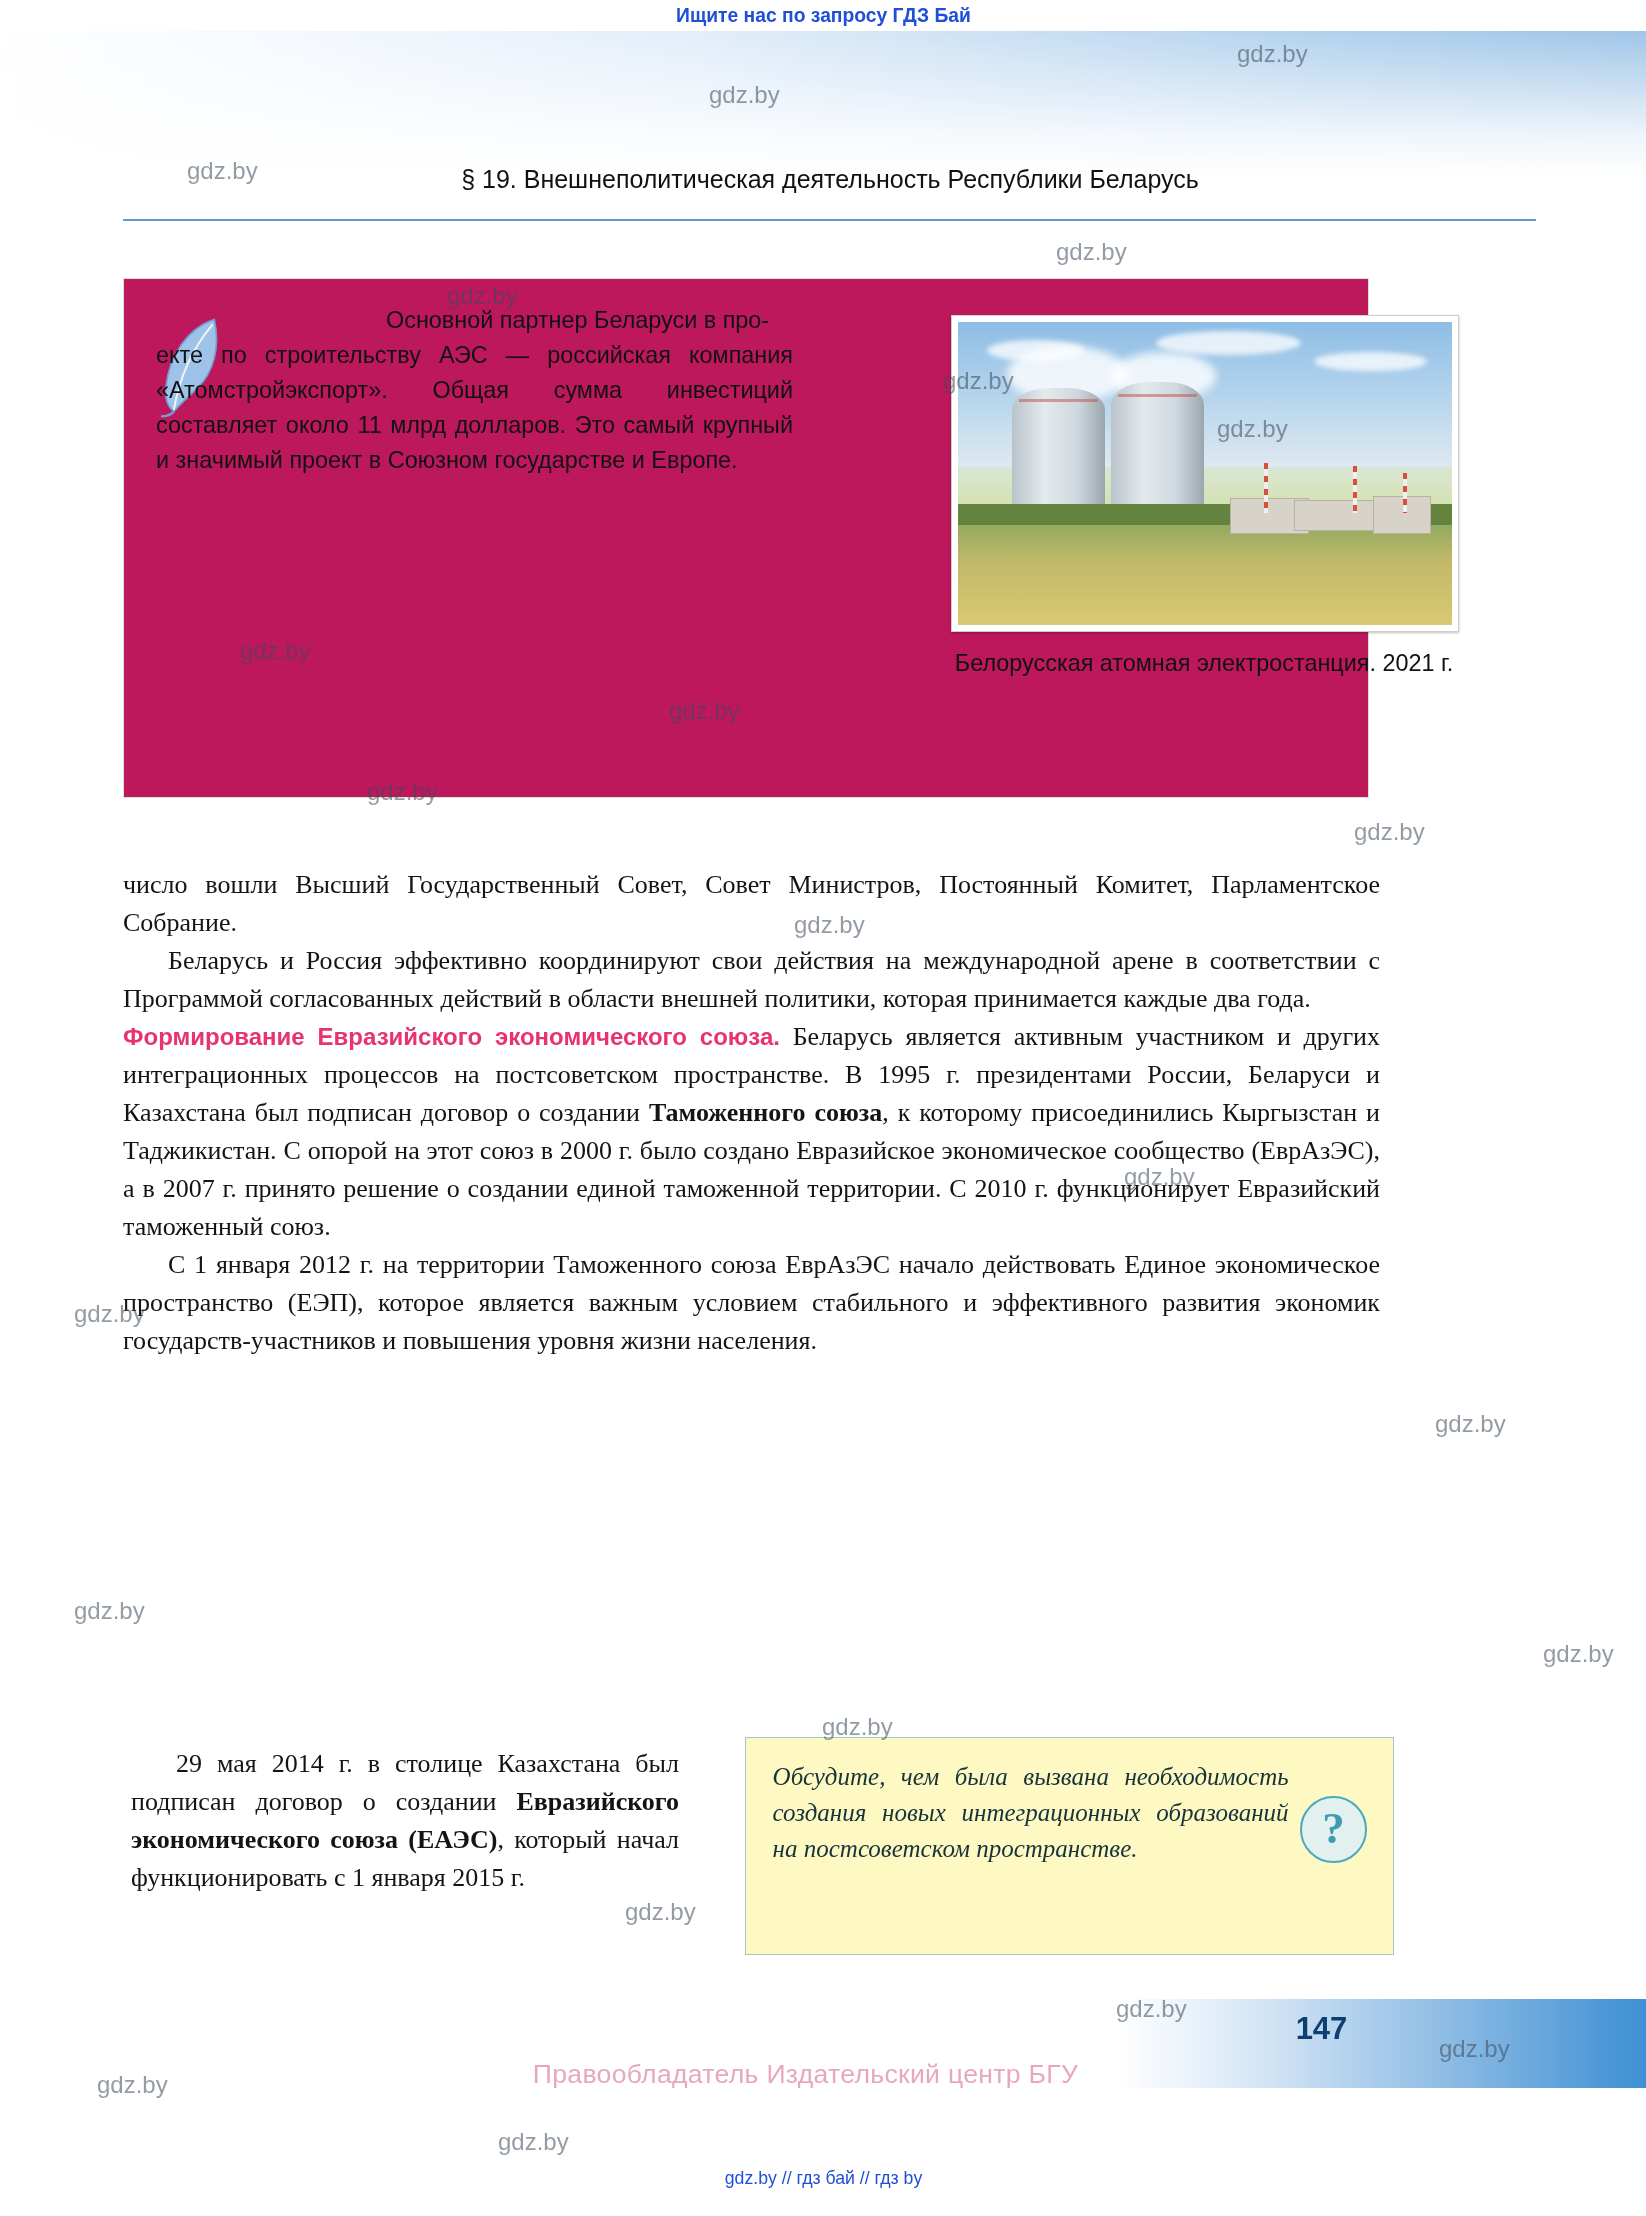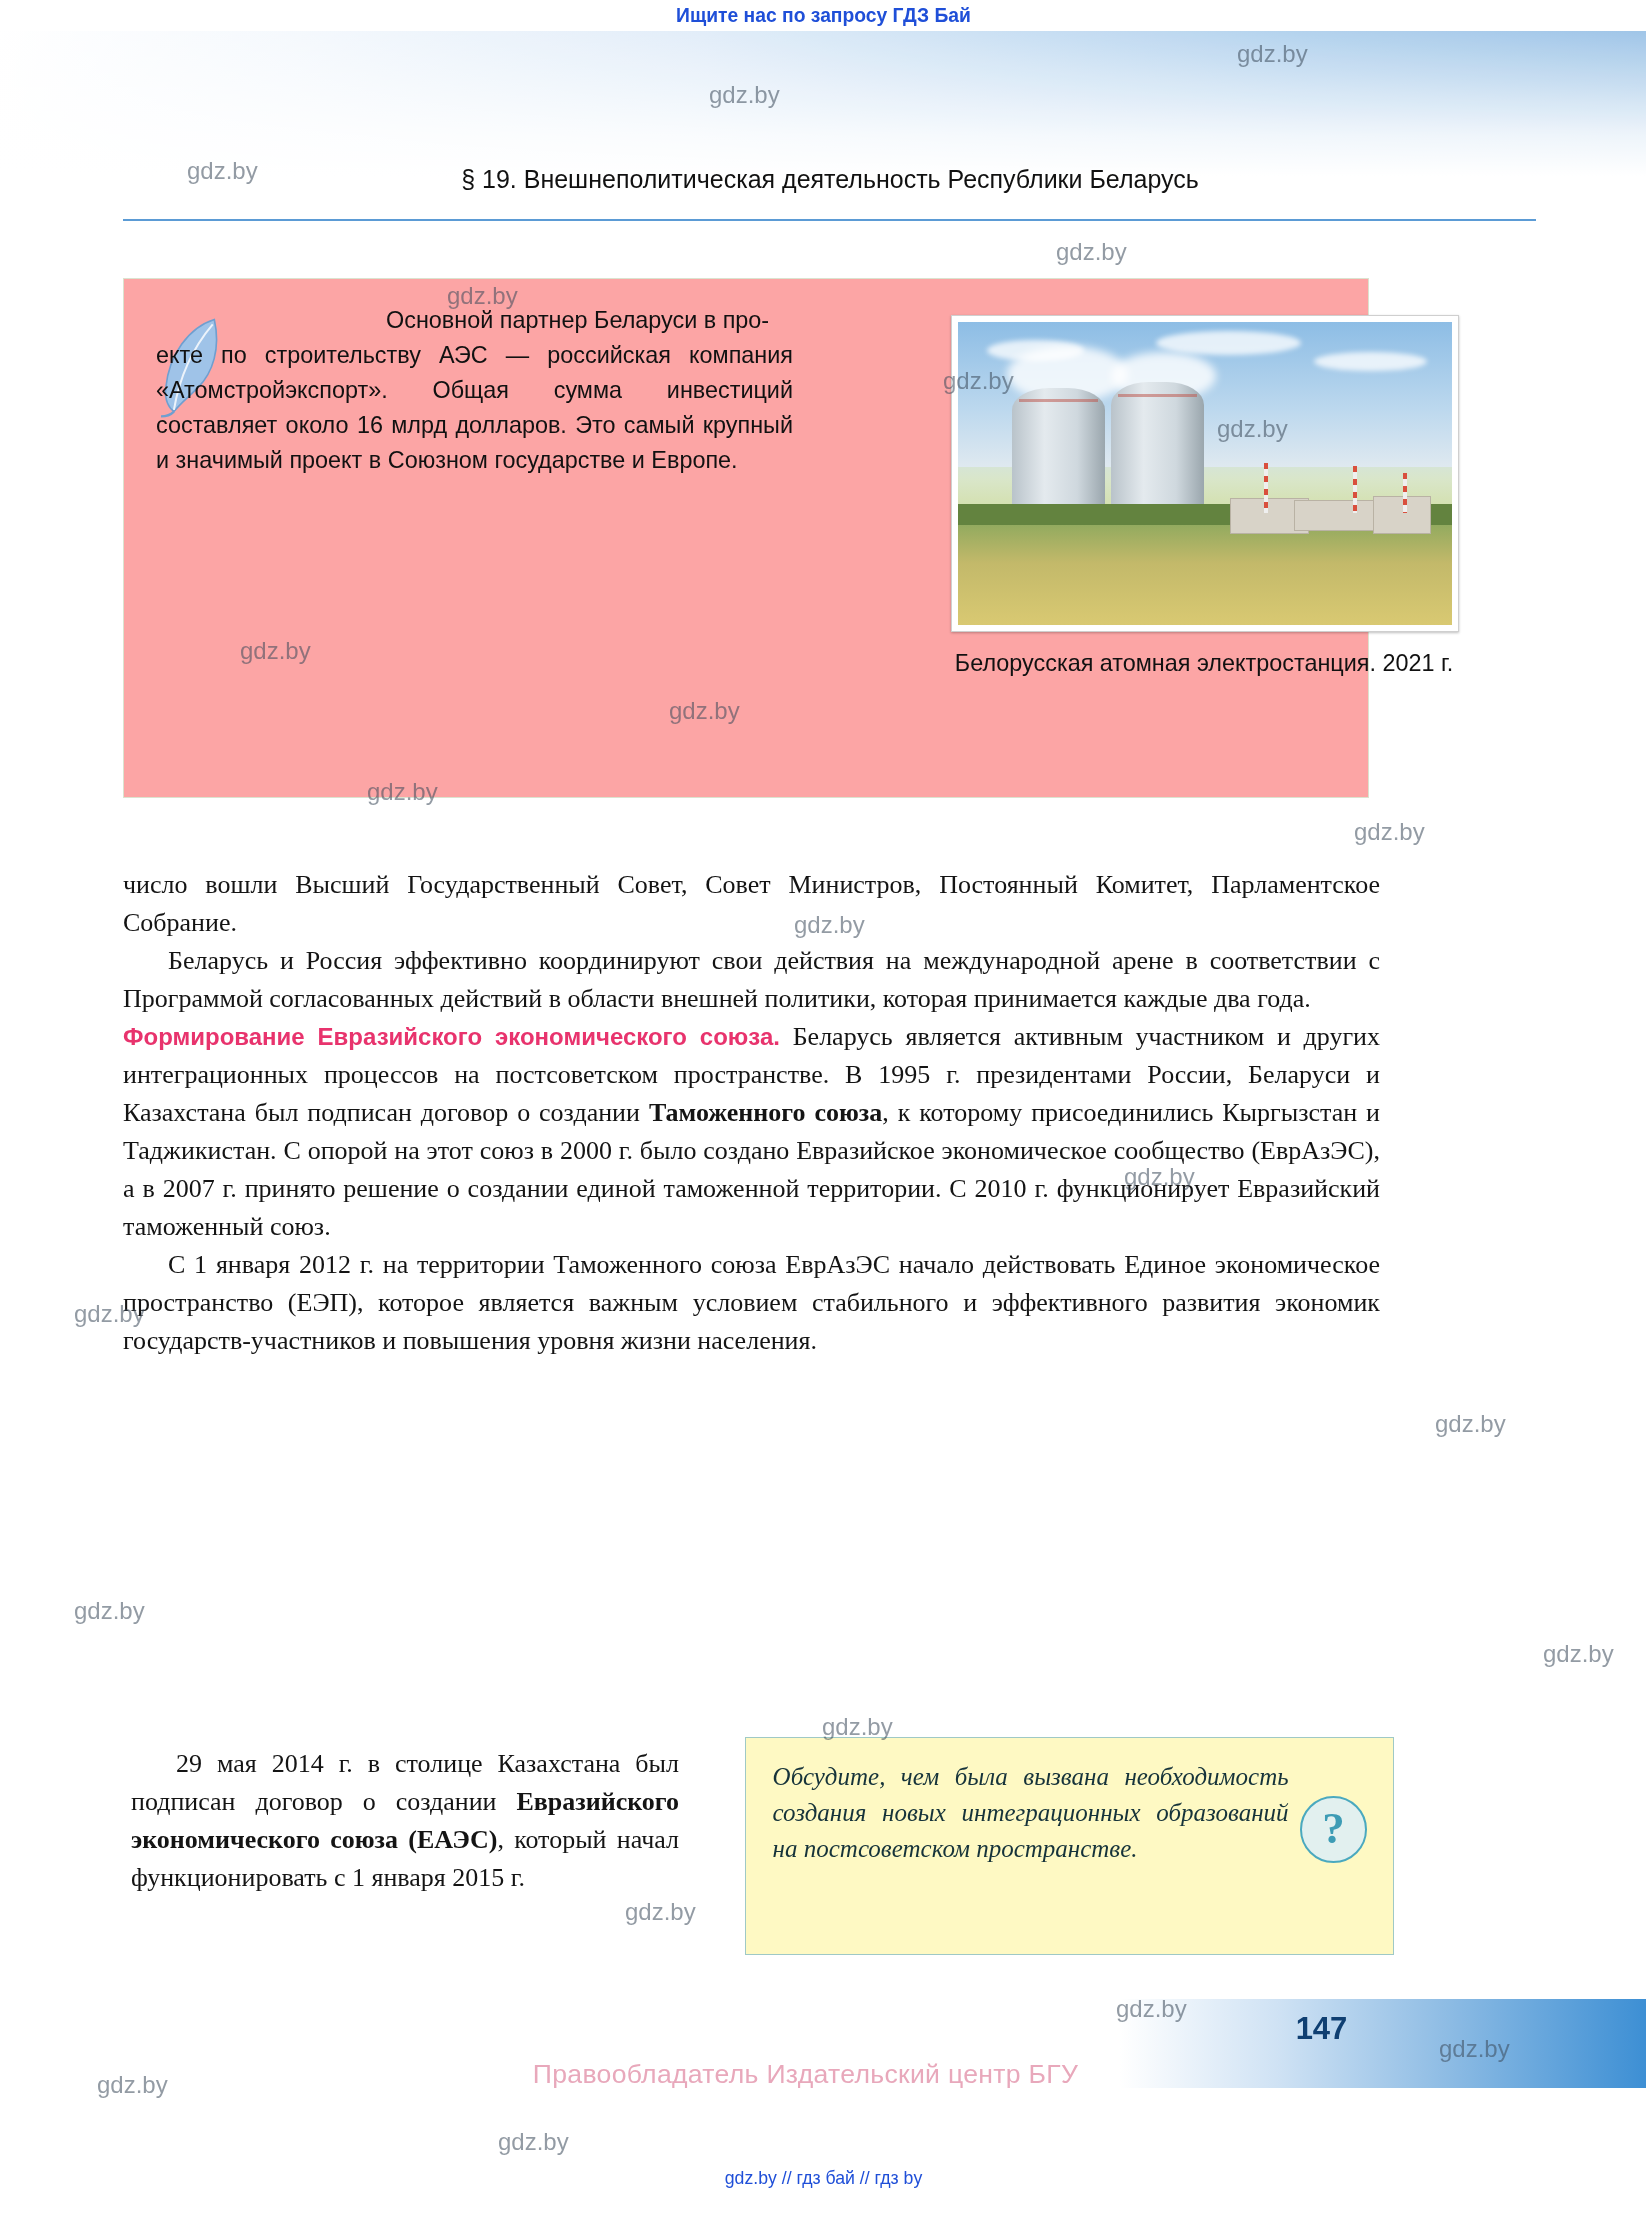--- a/index.html
+++ b/index.html
@@ -71,21 +71,21 @@
     background: #5b9bd5;
   }
 
   
   .info-box {
     position: absolute;
     left: 123px;
     top: 278px;
     width: 1246px;
     height: 520px;
-    background: #fca5a5;
+    background: #be185d;
     border: 0.8px solid #dbe3cf;
     box-sizing: border-box;
   }
   .feather {
     position: absolute;
     left: 32px;
     top: 34px;
     width: 73px;
     height: 105px;
   }
@@ -328,21 +328,21 @@
 <div class="info-box">
 
   <svg class="feather" viewBox="0 0 90 130">
     <path d="M72 8 C 40 18, 16 52, 12 92 C 10 108, 16 118, 22 122 C 30 112, 40 104, 52 92 C 70 74, 80 44, 72 8 Z" fill="#9fc3e8" stroke="#6f9fd0" stroke-width="2"></path>
     <path d="M70 14 C 48 40, 30 72, 22 120" stroke="#ffffff" stroke-width="2.5" fill="none" opacity="0.8"></path>
     <path d="M22 122 C 18 126, 12 128, 6 128" stroke="#6f9fd0" stroke-width="3" fill="none"></path>
   </svg>
 
   <div class="info-text">
     <span class="firstline">Основной партнер Беларуси в про-</span>
-    <span>екте по строительству АЭС — рос­сийская компания «Атомстройэк­спорт». Общая сумма инвестиций составляет около 16 млрд долларов. Это самый крупный и значимый проект в Союз­ном государстве и Европе.</span>
+    <span>екте по строительству АЭС — рос­сийская компания «Атомстройэк­спорт». Общая сумма инвестиций составляет около 11 млрд долларов. Это самый крупный и значимый проект в Союз­ном государстве и Европе.</span>
   </div>
 
   <div class="photo-frame">
     <div class="photo">
       <div class="sky"></div>
       <div class="cloud" style="left:6%;  top:6%;  width:97px; height:21px;"></div>
       <div class="cloud" style="left:40%; top:3%;  width:145px; height:24px;"></div>
       <div class="cloud" style="left:72%; top:10%; width:113px; height:19.3px;"></div>
 
       <div class="steam" style="left:10%; top:8%;  width:121px; height:56px;"></div>

